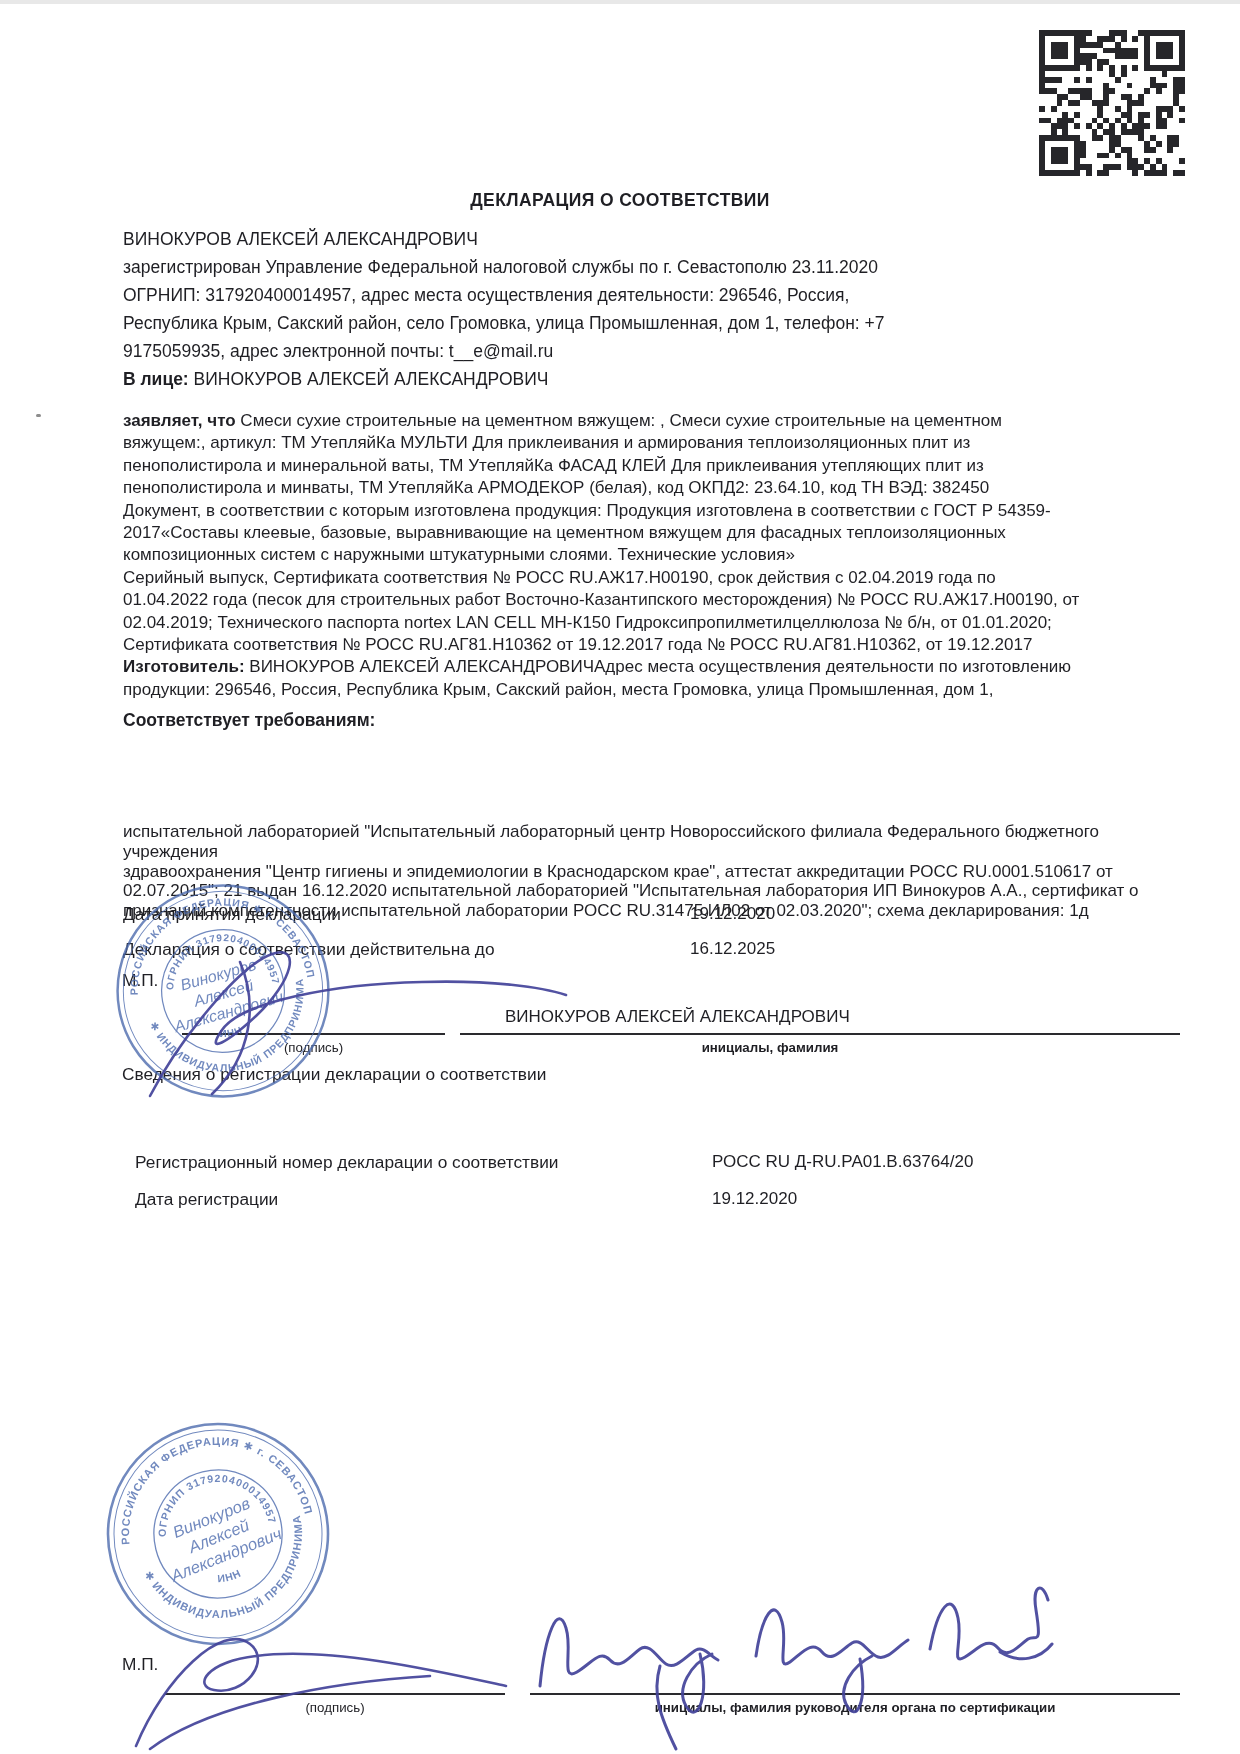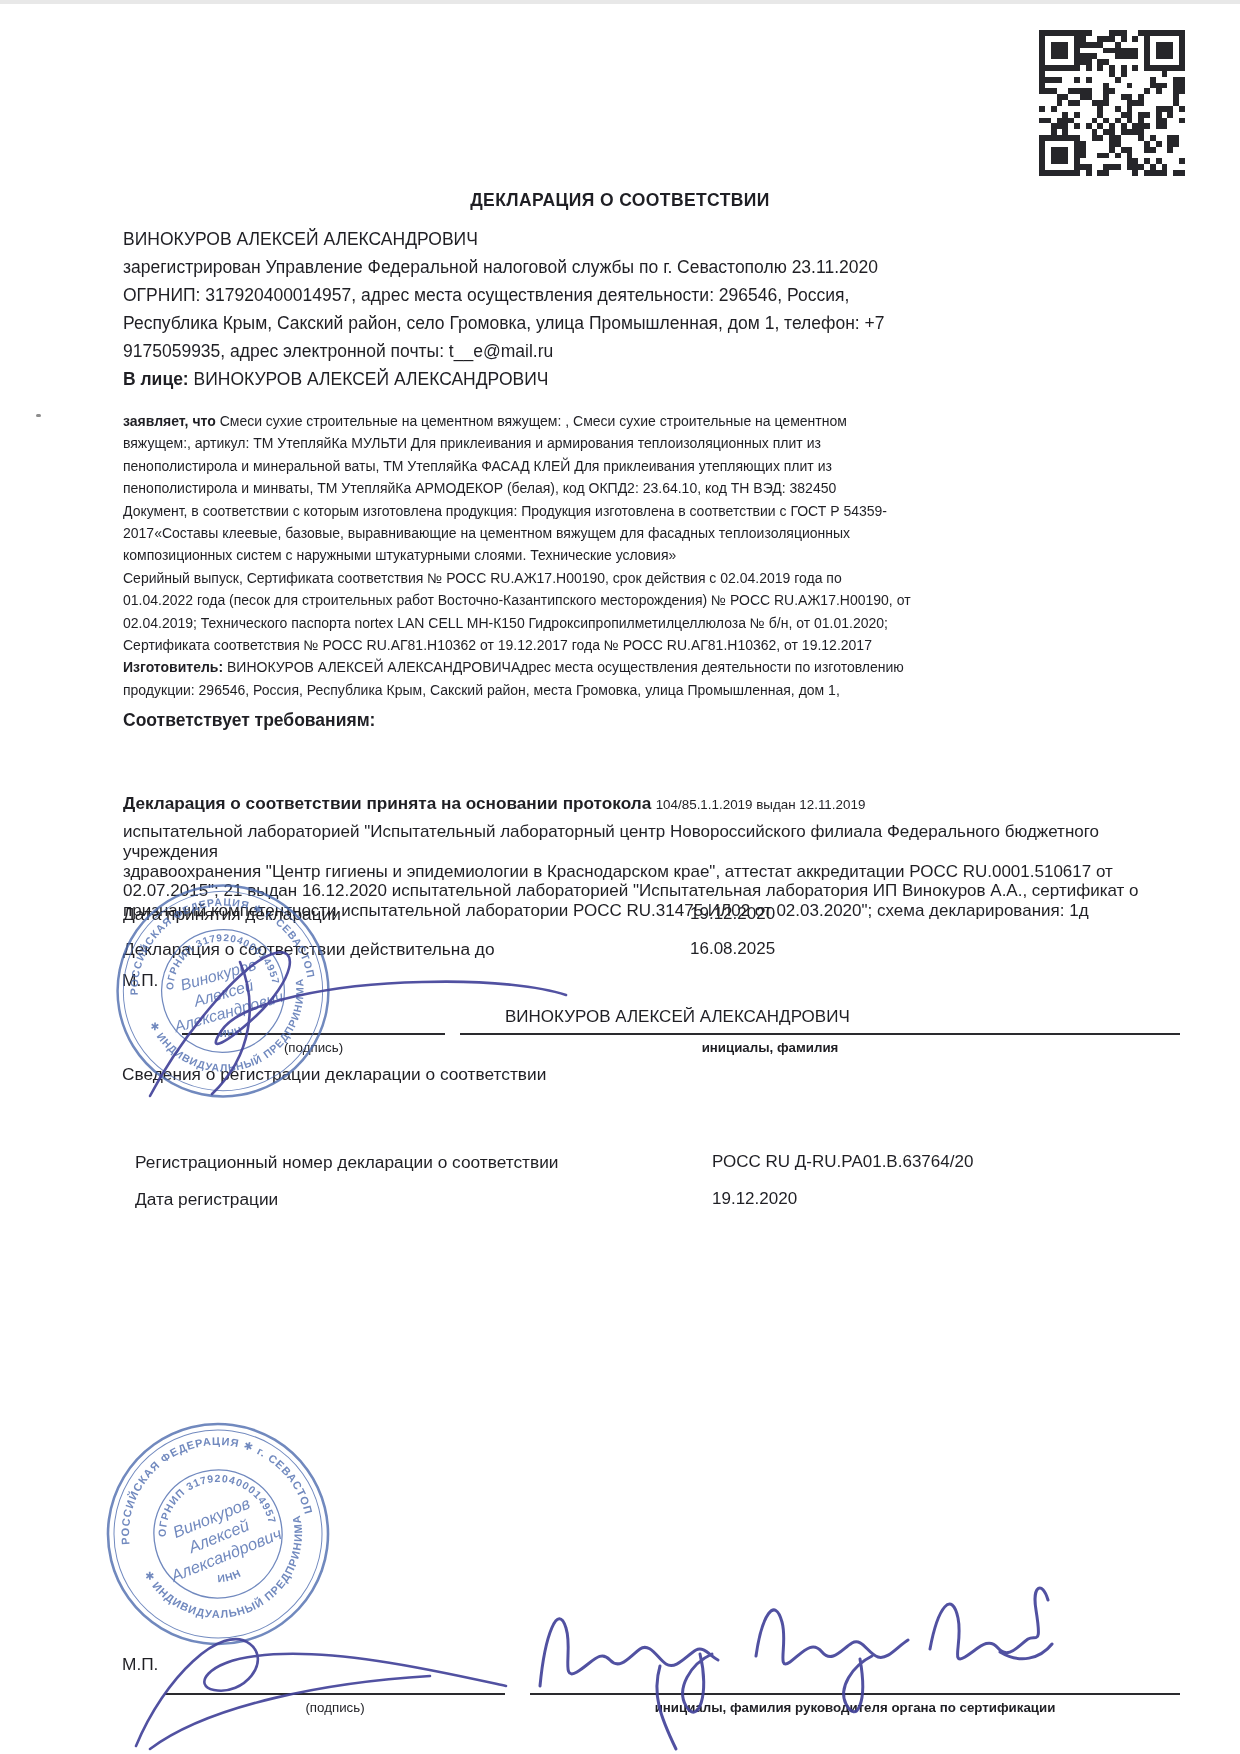--- a/index.html
+++ b/index.html
@@ -6,21 +6,21 @@
   .page{
     position:relative;width:1240px;height:1754px;background:#ffffff;
     font-family:"Liberation Sans","DejaVu Sans",sans-serif;color:#1f1f24;
     overflow:hidden;margin:4px auto;
   }
   .abs{position:absolute;}
   .b{font-weight:bold;}
   .pre{white-space:pre-line;}
   .title{left:0;top:186px;width:1240px;text-align:center;font-size:17.5px;font-weight:bold;letter-spacing:.4px;}
   .applicant{left:123px;top:221px;width:1015px;font-size:17.5px;line-height:28px;}
-  .declares{left:123px;top:406px;width:1020px;font-size:14px;line-height:22.4px;}
+  .declares{left:123px;top:406px;width:1020px;font-size:17px;line-height:22.4px;}
   .complies{left:123px;top:706px;font-size:17.5px;font-weight:bold;}
   .proto-head{left:123px;top:789px;width:1060px;}
   .proto-head .h{font-size:17.2px;font-weight:bold;}
   .proto-head .ref{font-size:13.4px;}
   .proto-body{left:123px;top:818px;width:1025px;font-size:17px;line-height:19.8px;}
   .lbl{font-size:17.3px;font-weight:normal;}
   .val{font-size:17px;}
   .cap{font-size:13.3px;text-align:center;}
   .sigline{height:2px;background:#2a2a2e;}
   .qr{left:1037px;top:26px;width:150px;height:146px;}
@@ -353,30 +353,29 @@
 композиционных систем с наружными штукатурными слоями. Технические условия»
 Серийный выпуск, Сертификата соответствия № РОСС RU.АЖ17.Н00190, срок действия с 02.04.2019 года по
 01.04.2022 года (песок для строительных работ Восточно-Казантипского месторождения) № РОСС RU.АЖ17.Н00190, от
 02.04.2019; Технического паспорта nortex LAN CELL МН-К150 Гидроксипропилметилцеллюлоза № б/н, от 01.01.2020;
 Сертификата соответствия № РОСС RU.АГ81.Н10362 от 19.12.2017 года № РОСС RU.АГ81.Н10362, от 19.12.2017
 </span><span class="b">Изготовитель:</span><span> ВИНОКУРОВ АЛЕКСЕЙ АЛЕКСАНДРОВИЧАдрес места осуществления деятельности по изготовлению
 продукции: 296546, Россия, Республика Крым, Сакский район, места Громовка, улица Промышленная, дом 1,</span></div>
 
   <div class="abs complies">Соответствует требованиям:</div>
 
-  <div class="abs proto-head"><span class="h">Декларация о соответствии принята на основании протокола</span> <span class="ref">104/85.1.1.2019 выдан 12.11.2019</span></div>
   <div class="abs proto-body pre">испытательной лабораторией "Испытательный лабораторный центр Новороссийского филиала Федерального бюджетного учреждения
 здравоохранения "Центр гигиены и эпидемиологии в Краснодарском крае", аттестат аккредитации РОСС RU.0001.510617 от
 02.07.2015"; 21 выдан 16.12.2020 испытательной лабораторией "Испытательная лаборатория ИП Винокуров А.А., сертификат о
 признаний компетентности испытательной лаборатории РОСС RU.31475.ИЛ02 от 02.03.2020"; схема декларирования: 1д</div>
 
   <div class="abs lbl" style="left:123px;top:900px;">Дата принятия декларации</div>
   <div class="abs val" style="left:690px;top:900px;">19.12.2020</div>
   <div class="abs lbl" style="left:123px;top:935px;">Декларация о соответствии действительна до</div>
-  <div class="abs val" style="left:690px;top:935px;">16.08.2025</div>
+  <div class="abs val" style="left:690px;top:935px;">16.12.2025</div>
 
   <div class="abs lbl" style="left:122px;top:966px;">М.П.</div>
 
   <div class="abs val" style="left:505px;top:1003px;">ВИНОКУРОВ АЛЕКСЕЙ АЛЕКСАНДРОВИЧ</div>
   <div class="abs sigline" style="left:182px;top:1029px;width:263px;"></div>
   <div class="abs sigline" style="left:460px;top:1029px;width:720px;"></div>
   <div class="abs cap" style="left:182px;top:1036px;width:263px;">(подпись)</div>
   <div class="abs cap b" style="left:560px;top:1036px;width:420px;">инициалы, фамилия</div>
 
   <div class="abs lbl" style="left:122px;top:1060px;">Сведения о регистрации декларации о соответствии</div>

